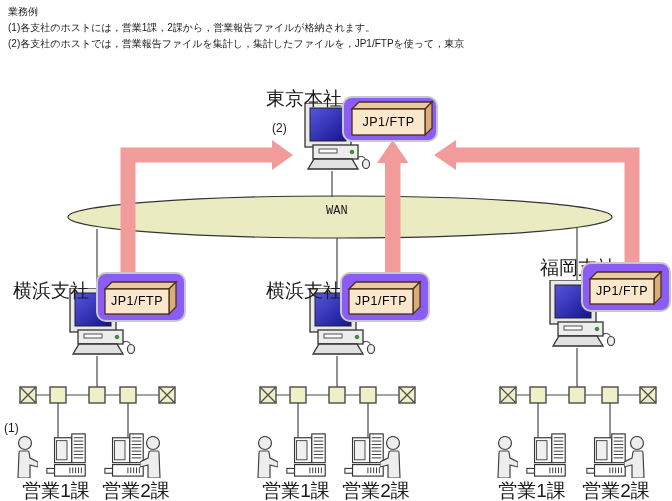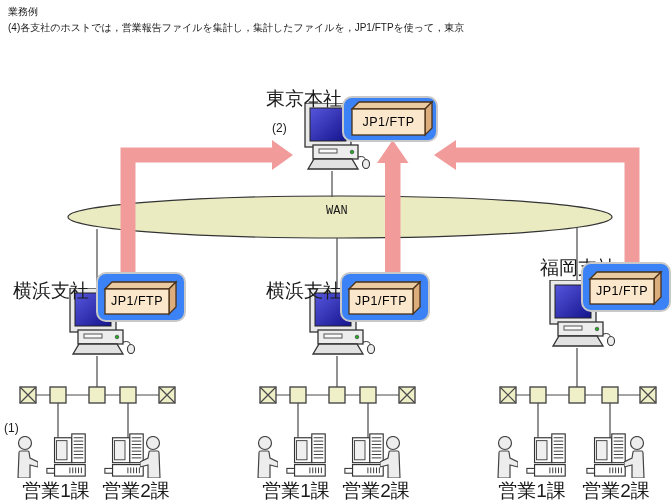--- a/index.html
+++ b/index.html
@@ -9,37 +9,38 @@
   .hdr .indent{padding-left:22px;}
   .lbl{position:absolute;font-size:19px;white-space:nowrap;}
   .lbl.small{font-size:12px;}
   .lbl.centered{text-align:center;}
   .canvas{position:absolute;left:0;top:0;}
   .wan{fill:var(--wan-fill,#EBEBC2);stroke:#333;stroke-width:1.2;}
   .wire{stroke:#4a4a4a;stroke-width:1.2;fill:none;}
   .arrow{fill:var(--arrow,#F29B9B);}
   .node{fill:var(--node-fill,#EFEFC8);stroke:#4a4a4a;stroke-width:1.4;}
   .nodeX{stroke:#4a4a4a;stroke-width:1.2;}
-  .callout{position:absolute;background:#3b82f6;border:2px solid var(--callout-border,#C8C8C8);
+  .callout{position:absolute;background:#8b5cf6;border:2px solid var(--callout-border,#C8C8C8);
            border-radius:10px;box-sizing:border-box;}
   .callout svg{position:absolute;left:0;top:0;}
   .boxface{fill:var(--box-front,#FAE7CC);stroke:var(--box-stroke,#4A3218);stroke-width:1.3;}
   .boxtop{fill:var(--box-top,#EACBA1);stroke:var(--box-stroke,#4A3218);stroke-width:1.3;}
   .boxside{fill:var(--box-side,#DCAD7C);stroke:var(--box-stroke,#4A3218);stroke-width:1.3;}
   .boxlabel{position:absolute;font-size:12.5px;letter-spacing:.5px;text-align:center;color:#000;
             font-family:"Liberation Sans","DejaVu Sans",sans-serif;}
 </style>
 </head>
 <body>
 
 <div class="screen">
 
   <div class="hdr">
     <div>業務例</div>
-    <div>(4)各支社のホストでは，営業報告ファイルを集計し，集計したファイルを，JP1/FTPを使って，東京</div>
+    <div>(1)各支社のホストには，営業1課，2課から，営業報告ファイルが格納されます。</div>
+    <div>(2)各支社のホストでは，営業報告ファイルを集計し，集計したファイルを，JP1/FTPを使って，東京</div>
   </div>
 
   <svg class="canvas" width="672" height="501" viewBox="0 0 672 501">
     <defs>
       <linearGradient id="scr" x1="0" y1="0" x2="1" y2="1">
         <stop offset="0" stop-color="#5656DE"></stop>
         <stop offset="1" stop-color="#14148C"></stop>
       </linearGradient>
       <symbol id="host-pc" viewBox="0 0 76 70">
         <rect x="7" y="0" width="46" height="44" fill="#E9E9E9" stroke="#333" stroke-width="1.3"></rect>

